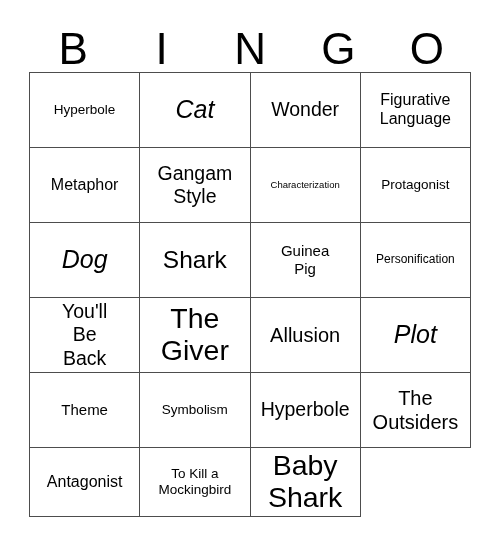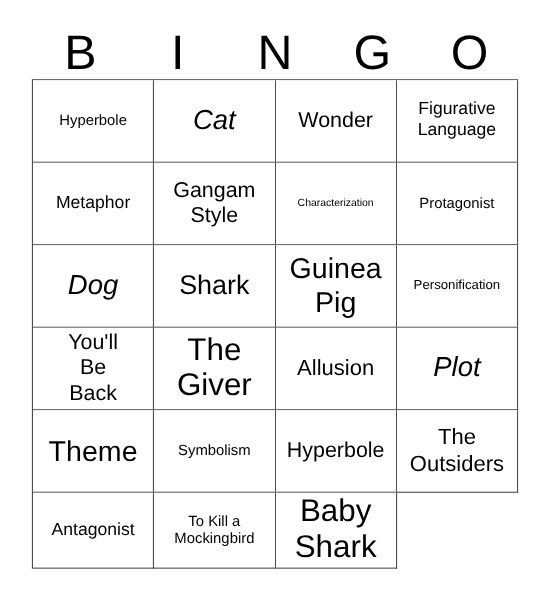--- a/index.html
+++ b/index.html
@@ -80,21 +80,21 @@
     color: #000000;
   }
 
   
   .fs-9  .cell-text { font-size: 9.5px;  line-height: 1.15; }
   .fs-11 .cell-text { font-size: 12px; line-height: 1.15; }
   .fs-13 .cell-text { font-size: 13.5px; line-height: 1.18; }
   .fs-15 .cell-text { font-size: 16px; line-height: 1.18; }
   .fs-17 .cell-text { font-size: 20px; line-height: 1.2; }
   .fs-19 .cell-text { font-size: 19.5px; line-height: 1.2; }
-  .fs-21 .cell-text { font-size: 26px; line-height: 1.18; }
+  .fs-21 .cell-text { font-size: 15px; line-height: 1.18; }
   .fs-24 .cell-text { font-size: 24.5px; line-height: 1.15; }
   .fs-28 .cell-text { font-size: 28.5px; line-height: 1.12; }
   .fs-31 .cell-text { font-size: 25px;   line-height: 1.1; font-style: italic; }
 </style>
 </head>
 <body>
 
 <div id="card">
 
   <div id="bingo-header">

